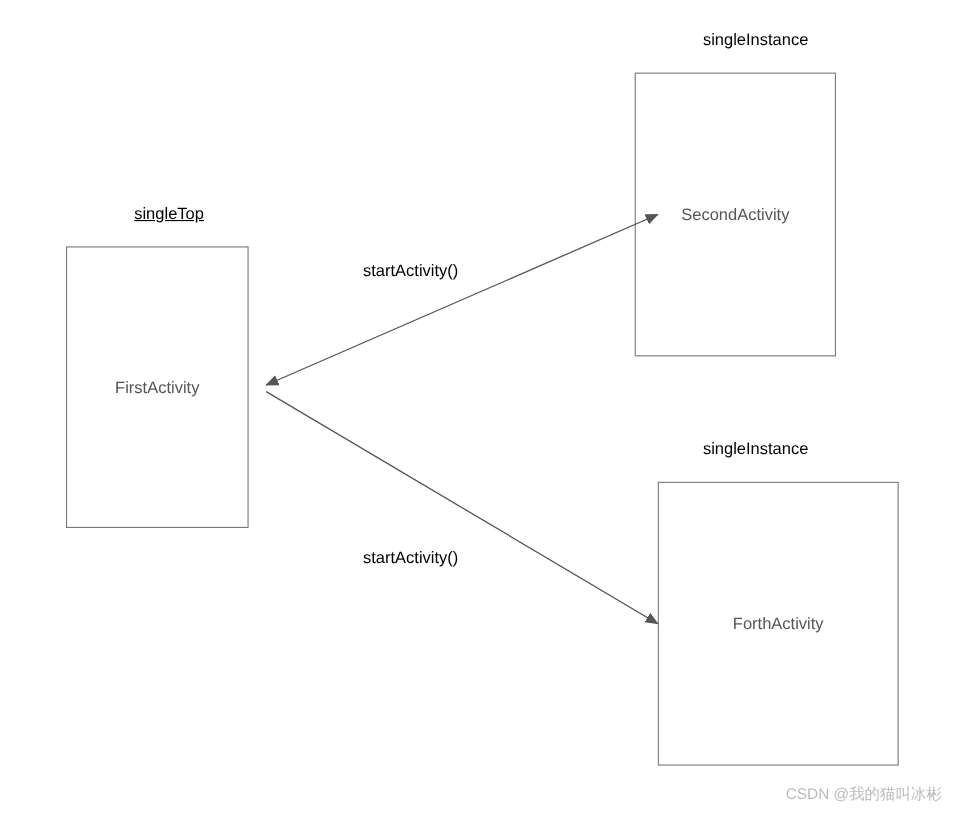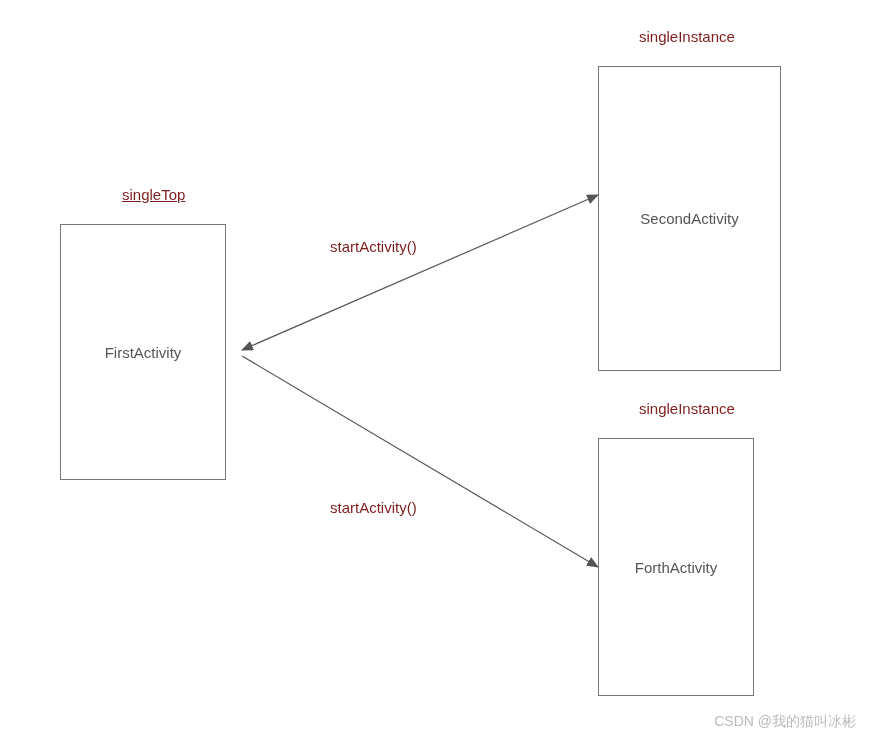--- a/index.html
+++ b/index.html
@@ -15,21 +15,21 @@
   .box {
     position: absolute;
     border: 1px solid #777;
     background: #fff;
     display: flex;
     align-items: center;
     justify-content: center;
   }
   .label {
     position: absolute;
-    color: #7f1d1d;
+    color: #000000;
     font-size: 15px;
   }
   .watermark {
     position: absolute;
     color: #bbb;
     font-size: 14px;
   }
   svg.arrows {
     position: absolute;
     left: 0;
@@ -41,26 +41,26 @@
 </style>
 </head>
 <body>
 
 <div class="label" style="left:122px; top:186px;text-decoration:underline;">singleTop</div>
 <div class="box" style="left:60px; top:224px; width:166px; height:256px;">
   <span>FirstActivity</span>
 </div>
 
 <div class="label" style="left:639px; top:28px;">singleInstance</div>
-<div class="box" style="left:598px; top:66px; width:183px; height:305px;text-align:right;">
+<div class="box" style="left:577px; top:66px; width:183px; height:258px;text-align:right;">
   <span>SecondActivity</span>
 </div>
 
 <div class="label" style="left:639px; top:400px;">singleInstance</div>
-<div class="box" style="left:598px; top:438px; width:156px; height:258px;">
+<div class="box" style="left:598px; top:438px; width:219px; height:258px;">
   <span>ForthActivity</span>
 </div>
 
 <div class="label" style="left:330px; top:238px;">startActivity()</div>
 <div class="label" style="left:330px; top:499px;">startActivity()</div>
 
 <svg class="arrows">
   <defs>
     <marker id="arrowhead-end" markerWidth="12" markerHeight="10" refX="11" refY="5" orient="auto" markerUnits="userSpaceOnUse">
       <path d="M0,0 L12,5 L0,10 Z" fill="#555"></path>

